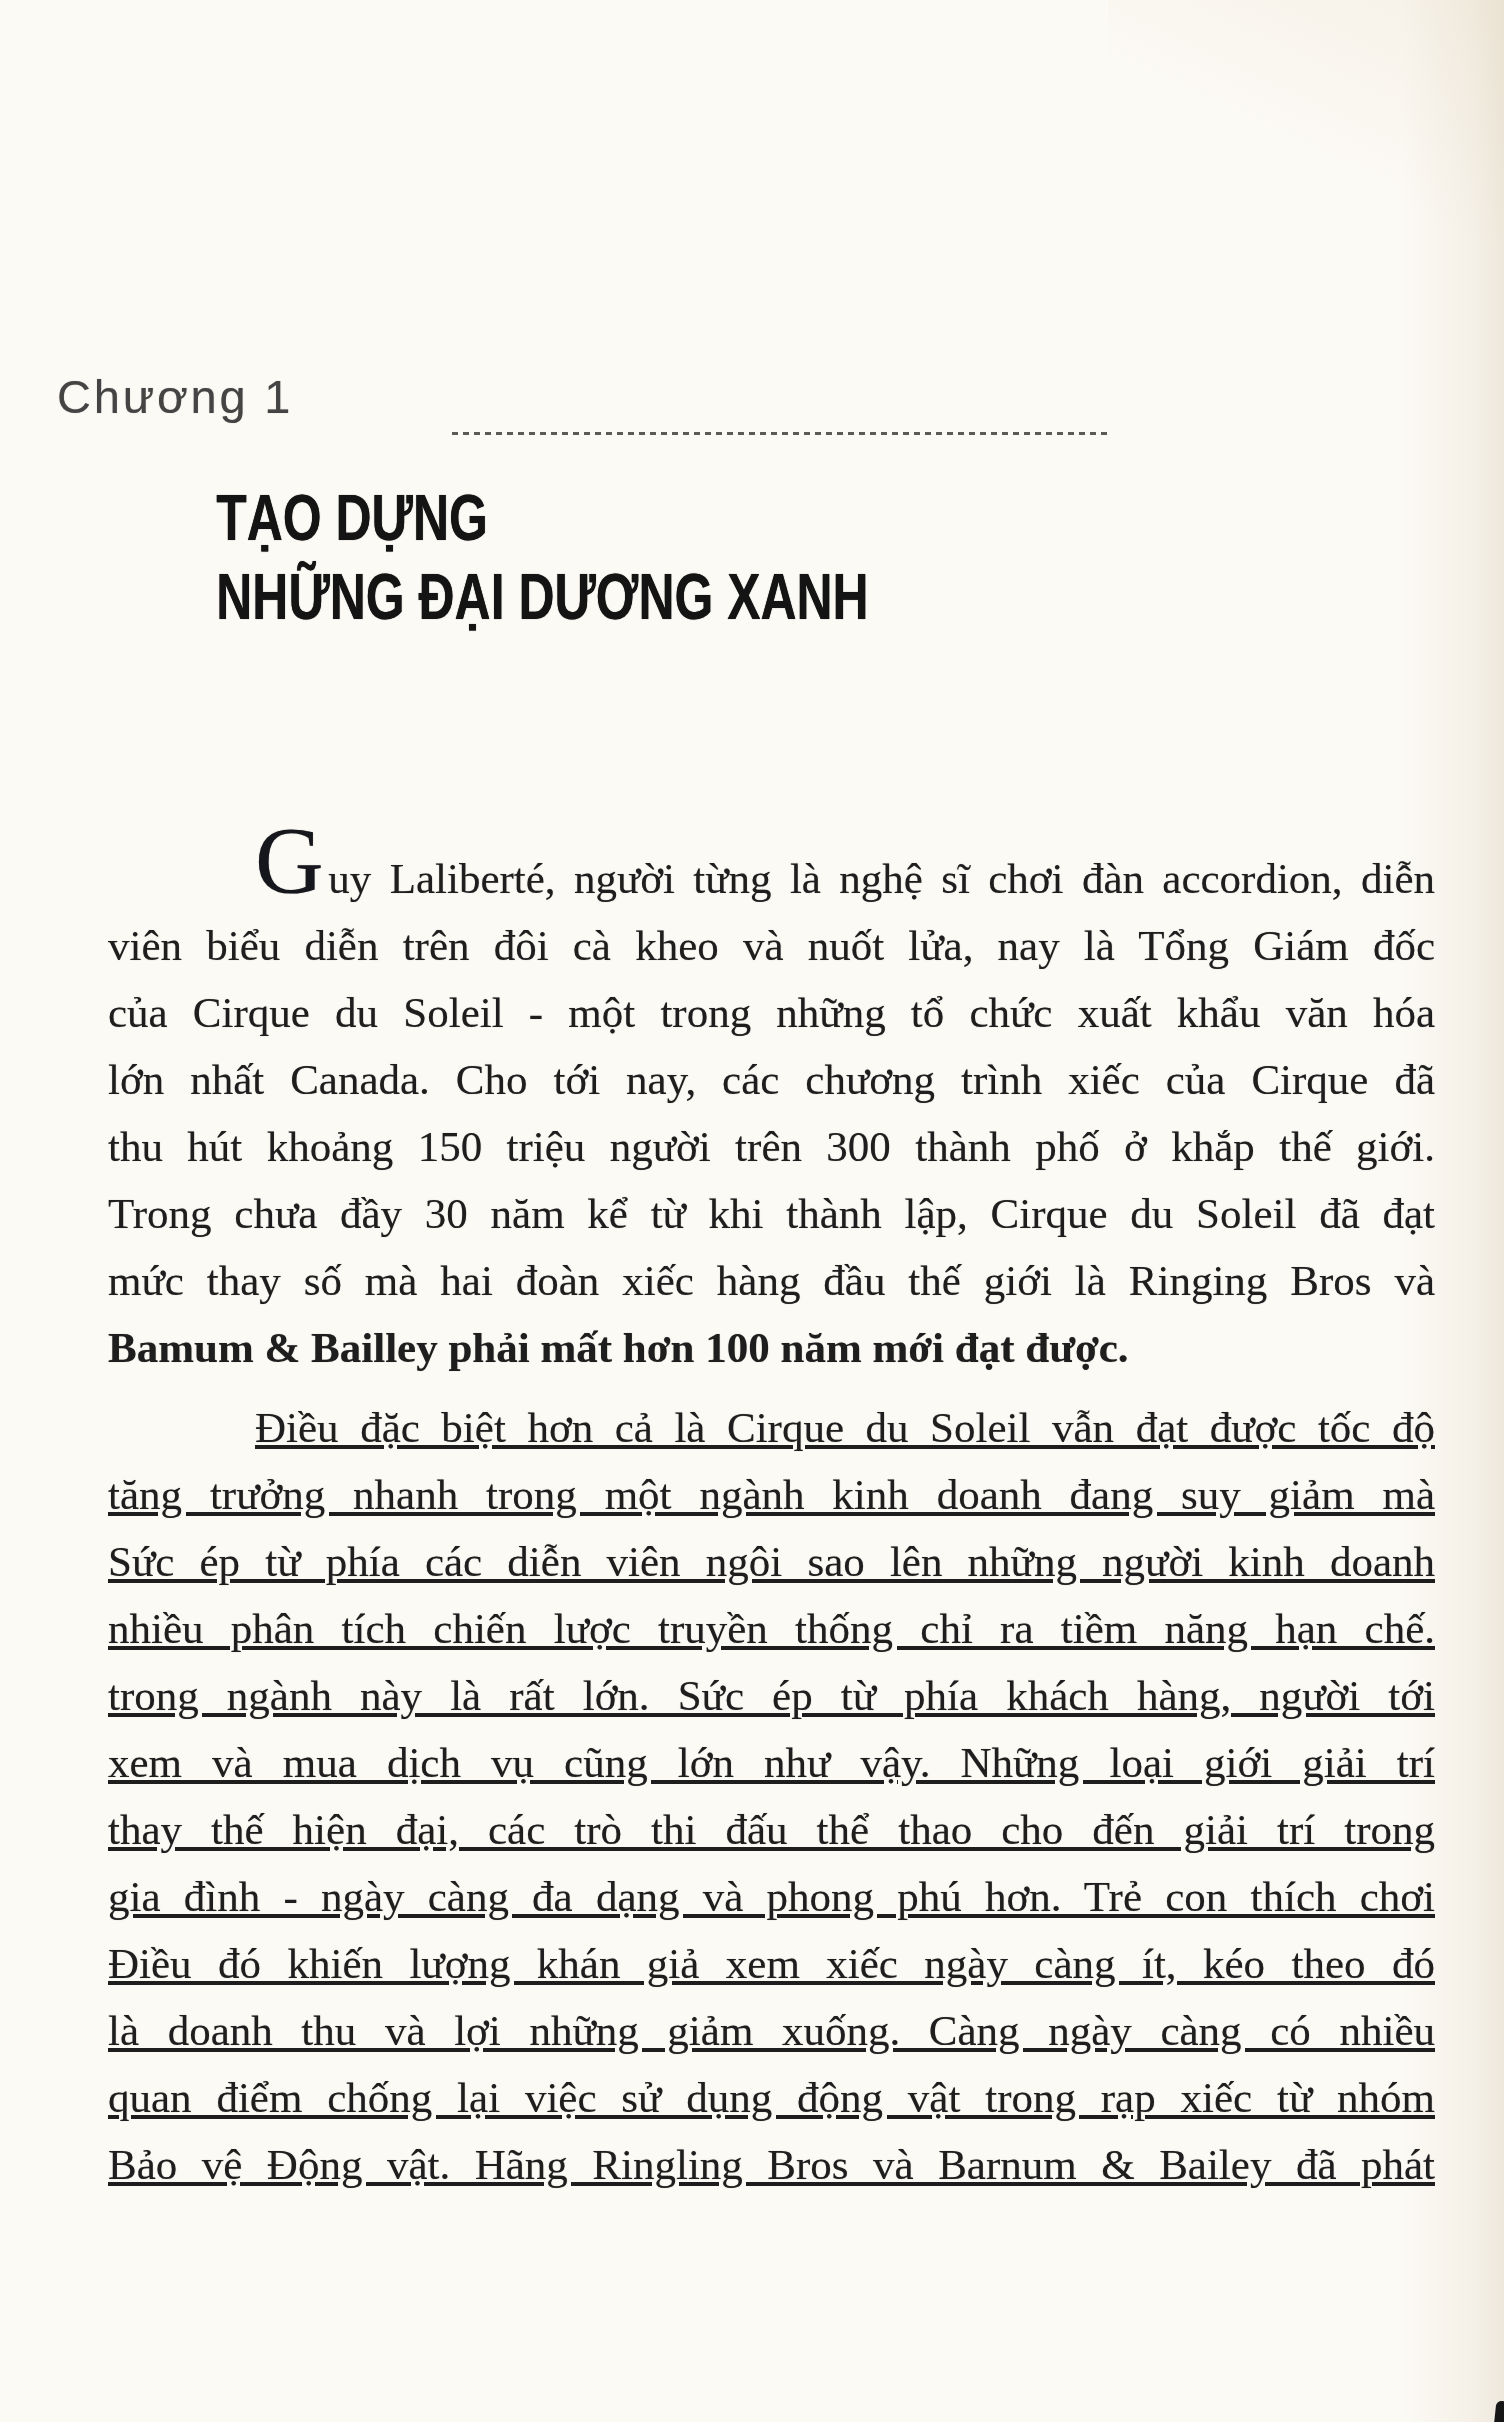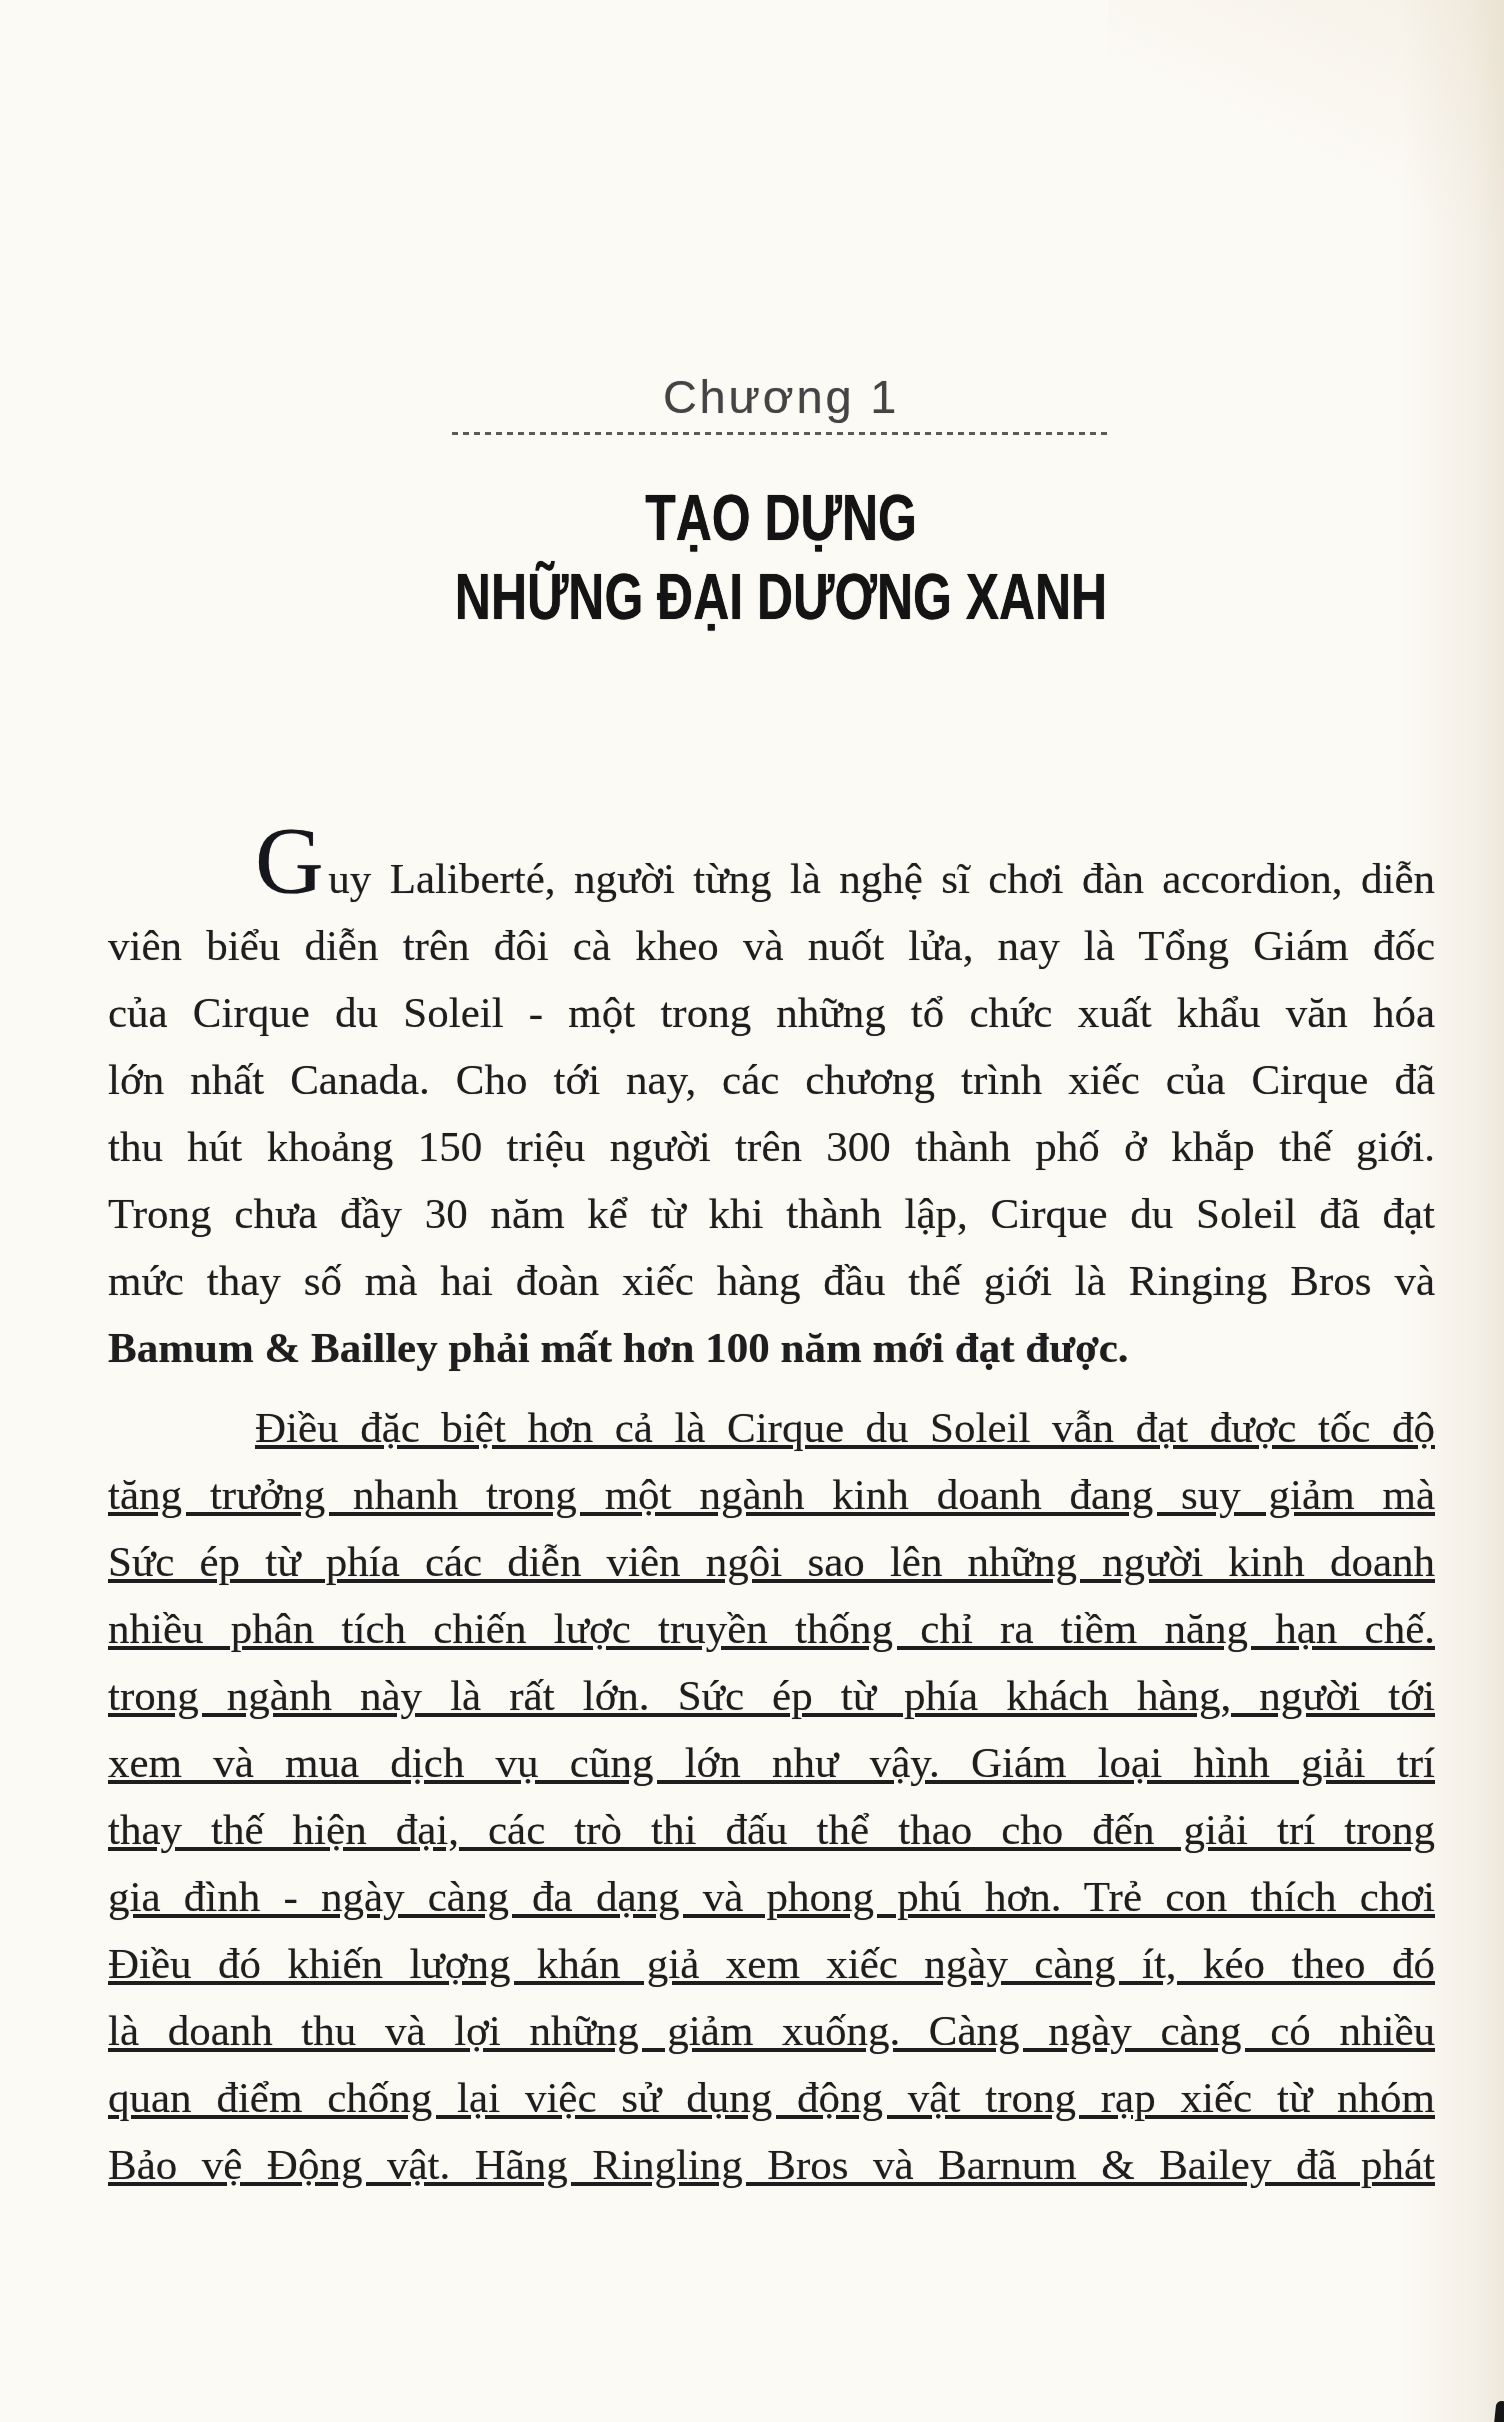--- a/index.html
+++ b/index.html
@@ -21,21 +21,20 @@
   .page .edge-shade-top {
     position: absolute; top: 0; right: 0; width: 397px; height: 284px;
     background: linear-gradient(205deg, rgba(215,198,165,0.18), rgba(215,198,165,0) 55%);
     pointer-events: none;
   }
 
   
   .chapter-header {
     position: absolute;
     top: 369px; left: 57px; width: 1448px;
-    text-align: center;
     color: #3d3d3d;
   }
   .chapter-label {
     font-family: "Liberation Sans", "DejaVu Sans", sans-serif;
     font-size: 47px; line-height: 55px;
     letter-spacing: 2.8px;
     color: #444;
     text-shadow: 0 0 0.9px rgba(60,60,60,0.5);
   }
   .dotted-rule {
@@ -131,21 +130,21 @@
           <div class="line">Bamum &amp; Bailley phải mất hơn 100 năm mới đạt được.</div>
         </div>
     </div>
 
     <div class="paragraph p2">
         <div class="line">Điều đặc biệt hơn cả là Cirque du Soleil vẫn đạt được tốc độ</div>
         <div class="line">tăng trưởng nhanh trong một ngành kinh doanh đang suy giảm mà</div>
         <div class="line">Sức ép từ phía các diễn viên ngôi sao lên những người kinh doanh</div>
         <div class="line">nhiều phân tích chiến lược truyền thống chỉ ra tiềm năng hạn chế.</div>
         <div class="line">trong ngành này là rất lớn. Sức ép từ phía khách hàng, người tới</div>
-        <div class="line">xem và mua dịch vụ cũng lớn như vậy. Giám loại hình giải trí</div>
+        <div class="line">xem và mua dịch vụ cũng lớn như vậy. Những loại giới giải trí</div>
         <div class="line">thay thế hiện đại, các trò thi đấu thể thao cho đến giải trí trong</div>
         <div class="line">gia đình - ngày càng đa dạng và phong phú hơn. Trẻ con thích chơi</div>
         <div class="line">Điều đó khiến lượng khán giả xem xiếc ngày càng ít, kéo theo đó</div>
         <div class="line">là doanh thu và lợi những giảm xuống. Càng ngày càng có nhiều</div>
         <div class="line">quan điểm chống lại việc sử dụng động vật trong rạp xiếc từ nhóm</div>
         <div class="line">Bảo vệ Động vật. Hãng Ringling Bros và Barnum &amp; Bailey đã phát</div>
       </div>
 
   </main>
 

